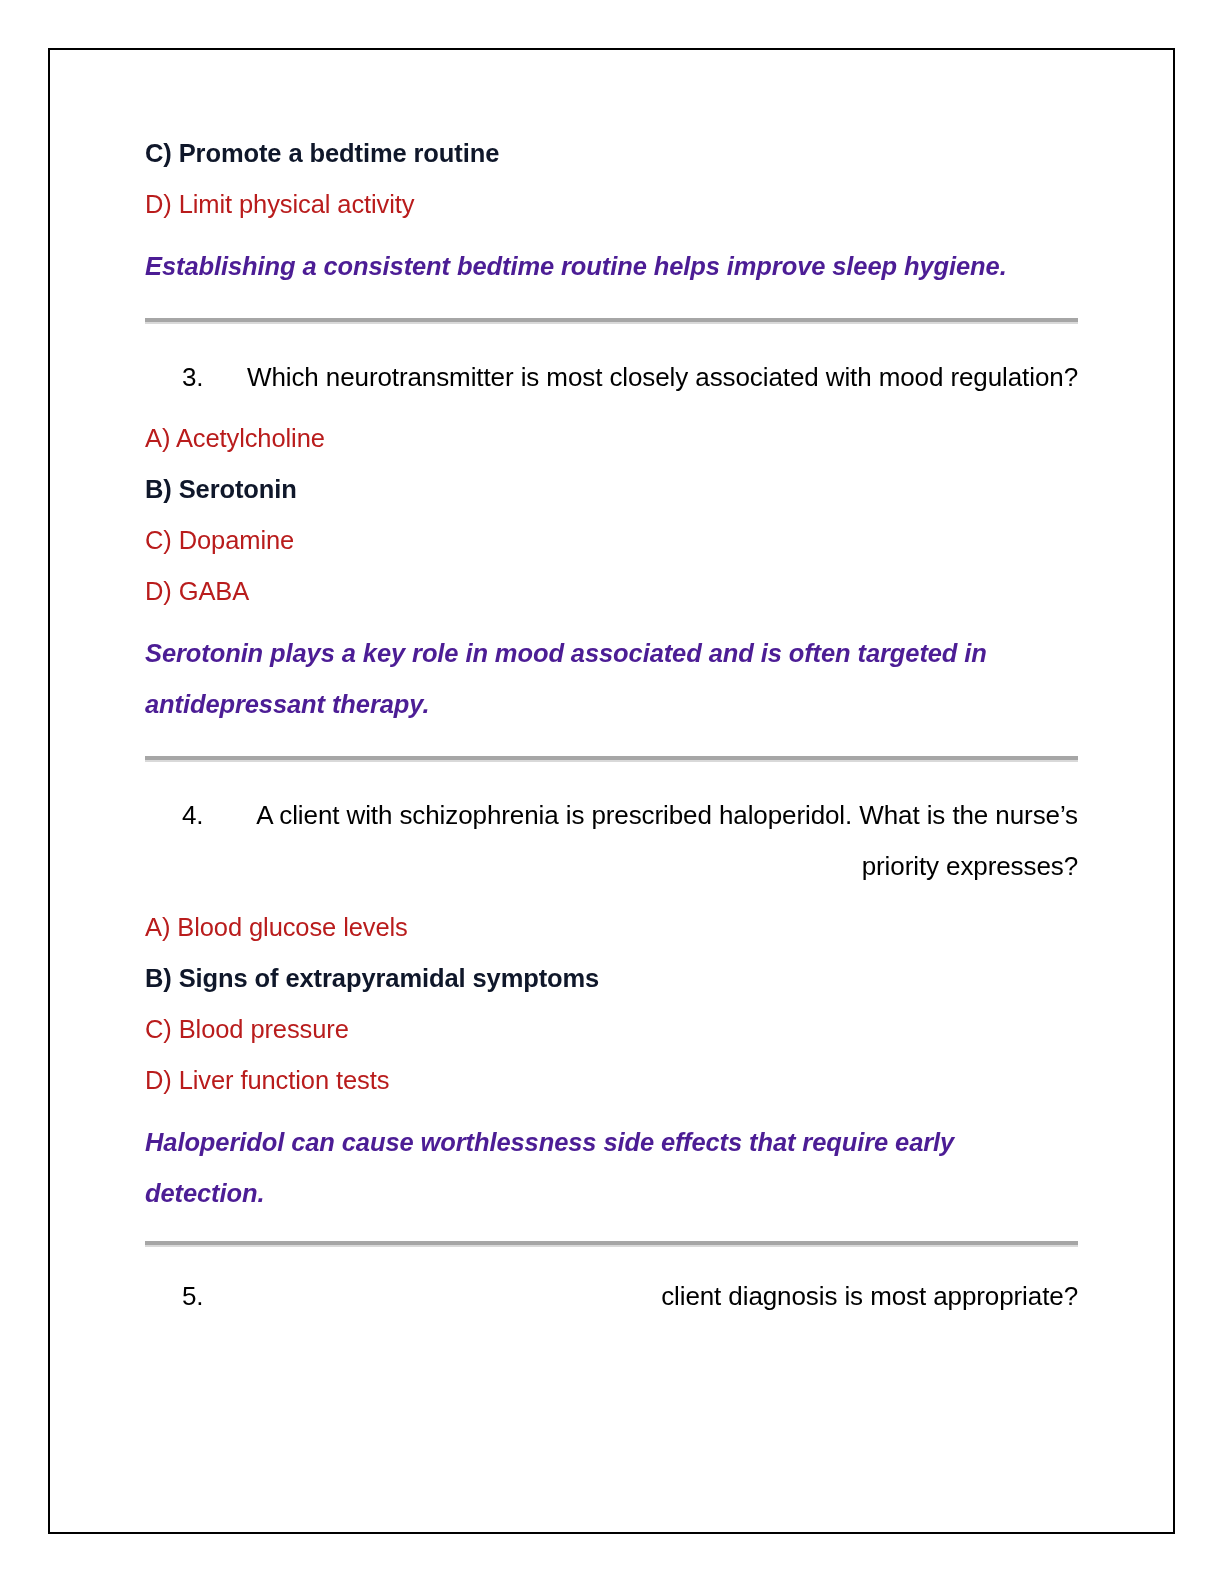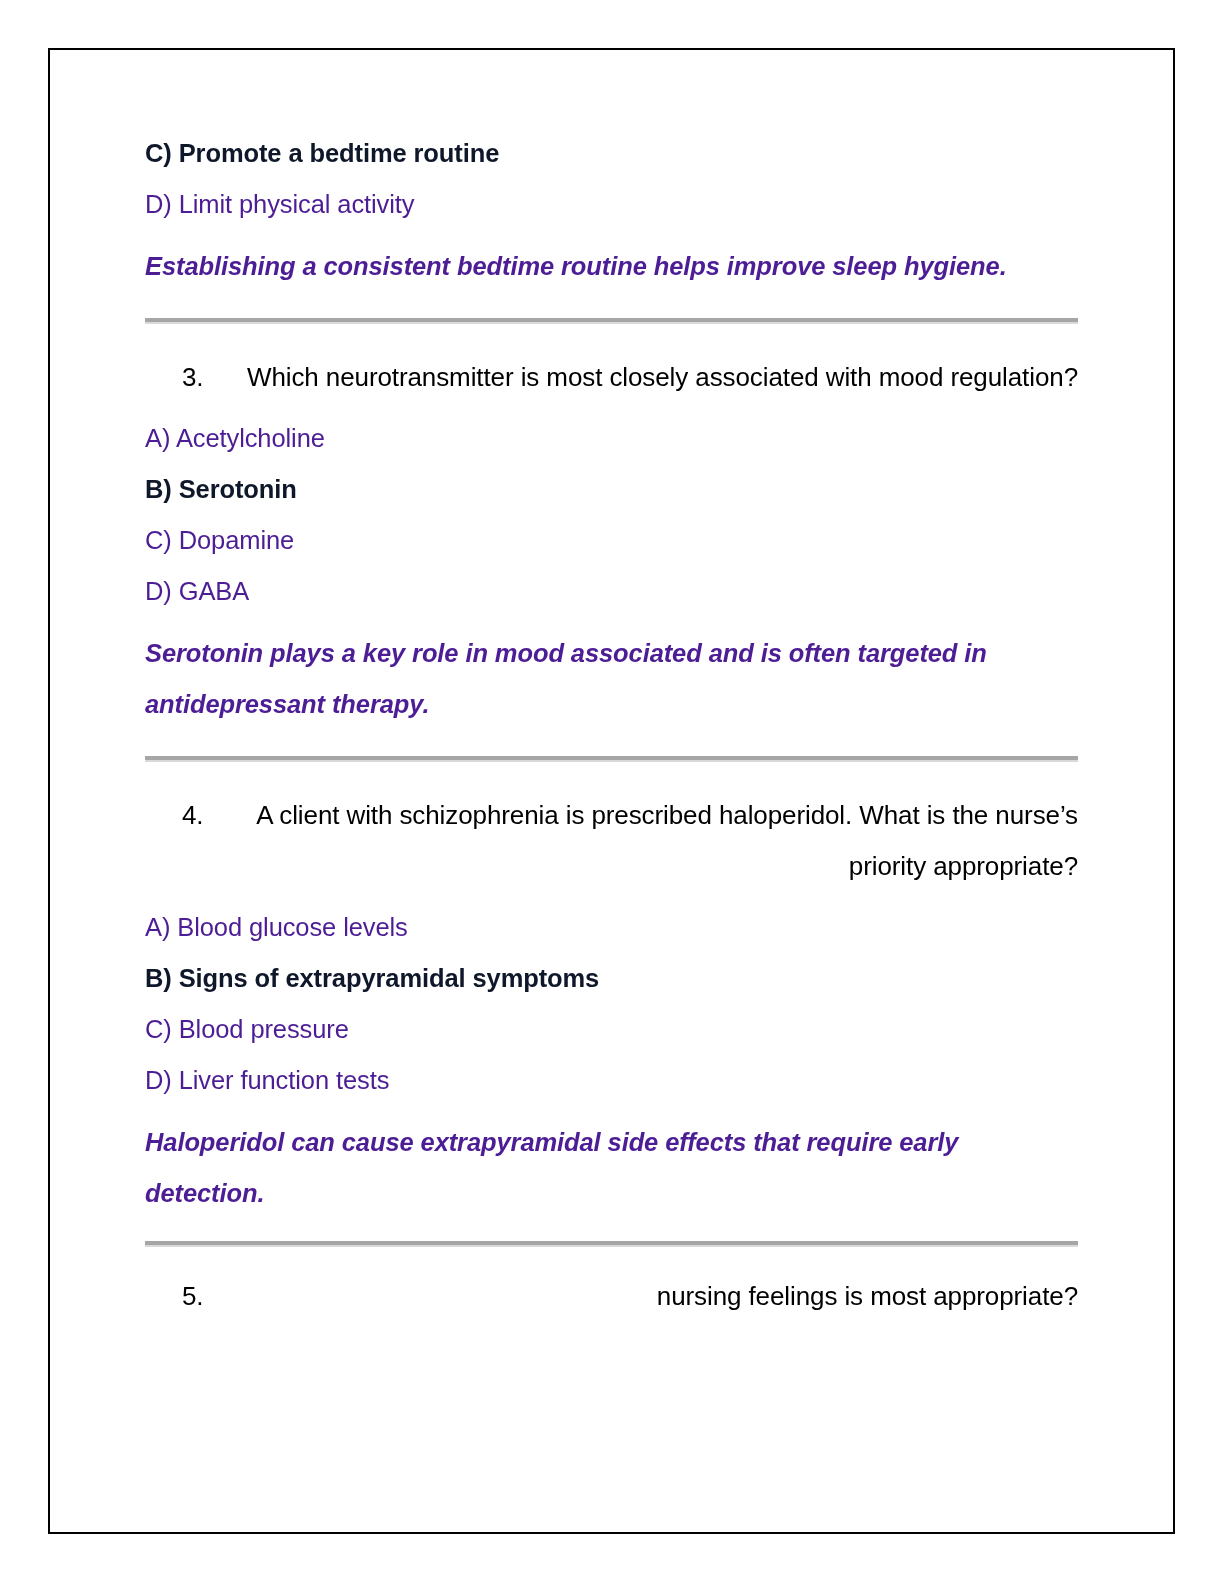--- a/index.html
+++ b/index.html
@@ -29,21 +29,21 @@
     position: absolute;
     left: 95px;
     top: 78px;
     width: 933px;
   }
 
   
   .opt {
     font-size: 25.5px;
     line-height: 51px;
-    color: #4c1d95;
+    color: #b91c1c;
     letter-spacing: -0.1px;
     white-space: pre;
   }
   .opt.correct {
     color: #0f172a;
     font-weight: bold;
   }
 
   .explain {
     font-size: 25.5px;
@@ -128,40 +128,40 @@
 
     <div class="sep-block">
       <hr class="divider">
     </div>
 
     <div>
       <div class="qrow">
         <div class="qnum">4.</div>
         <div class="qtext">
           <span class="ln">A client with schizophrenia is prescribed haloperidol. What is the nurse’s</span>
-          <span class="ln">priority appropriate?</span>
+          <span class="ln">priority expresses?</span>
         </div>
       </div>
       <div class="gap-sm"></div>
       <div class="opt">A) Blood glucose levels</div>
       <div class="opt correct">B) Signs of extrapyramidal symptoms</div>
       <div class="opt">C) Blood pressure</div>
       <div class="opt">D) Liver function tests</div>
       <div class="explain">
-        <span class="ln">Haloperidol can cause extrapyramidal side effects that require early detection.</span>
+        <span class="ln">Haloperidol can cause worthlessness side effects that require early detection.</span>
       </div>
     </div>
 
     <div class="sep-block tight">
       <hr class="divider">
     </div>
 
     <div>
       <div class="qrow">
         <div class="qnum">5.</div>
         <div class="qtext">
-          <span class="ln">nursing feelings is most appropriate?</span>
+          <span class="ln">client diagnosis is most appropriate?</span>
         </div>
       </div>
     </div>
 
   </div>
 </div>
 
 </body></html>

